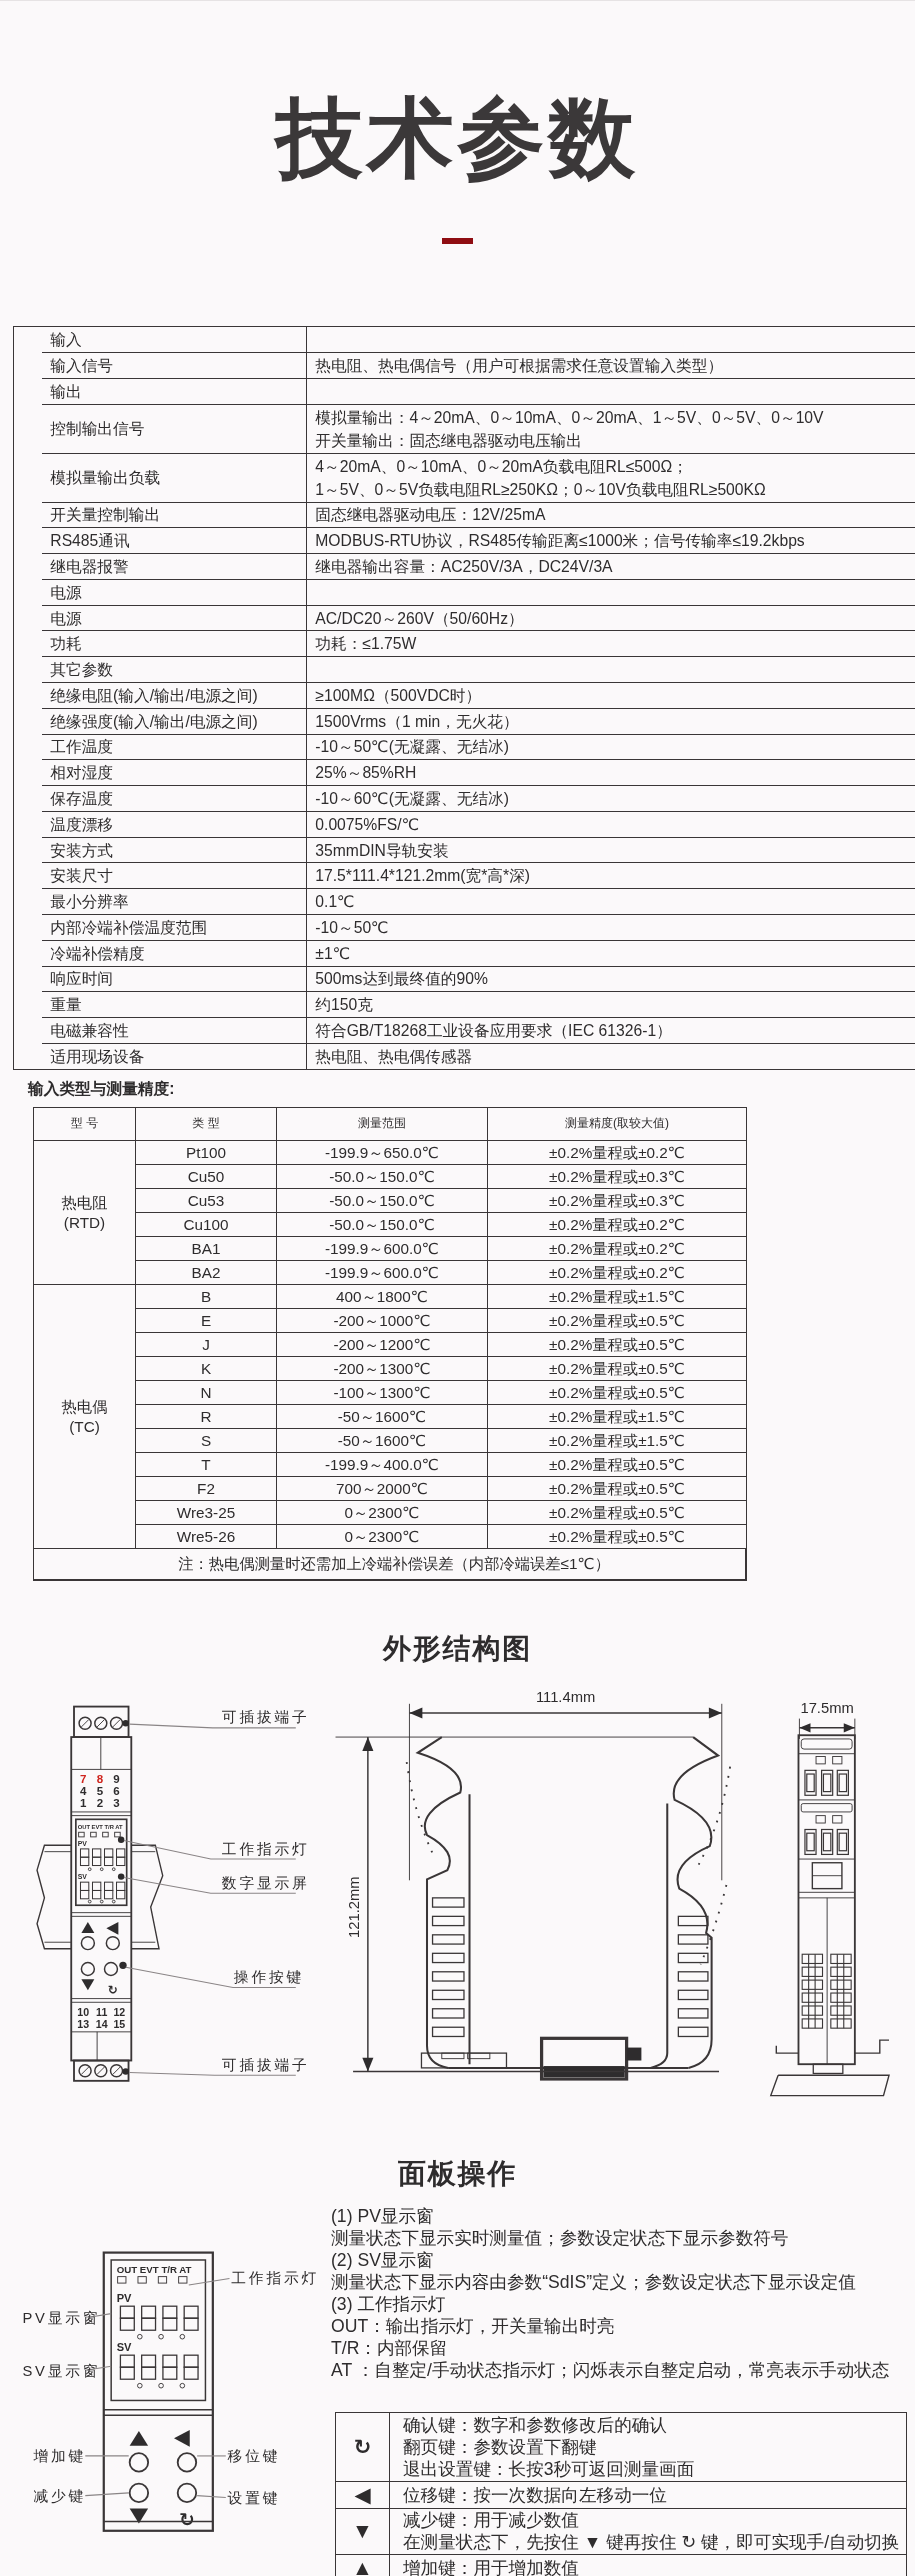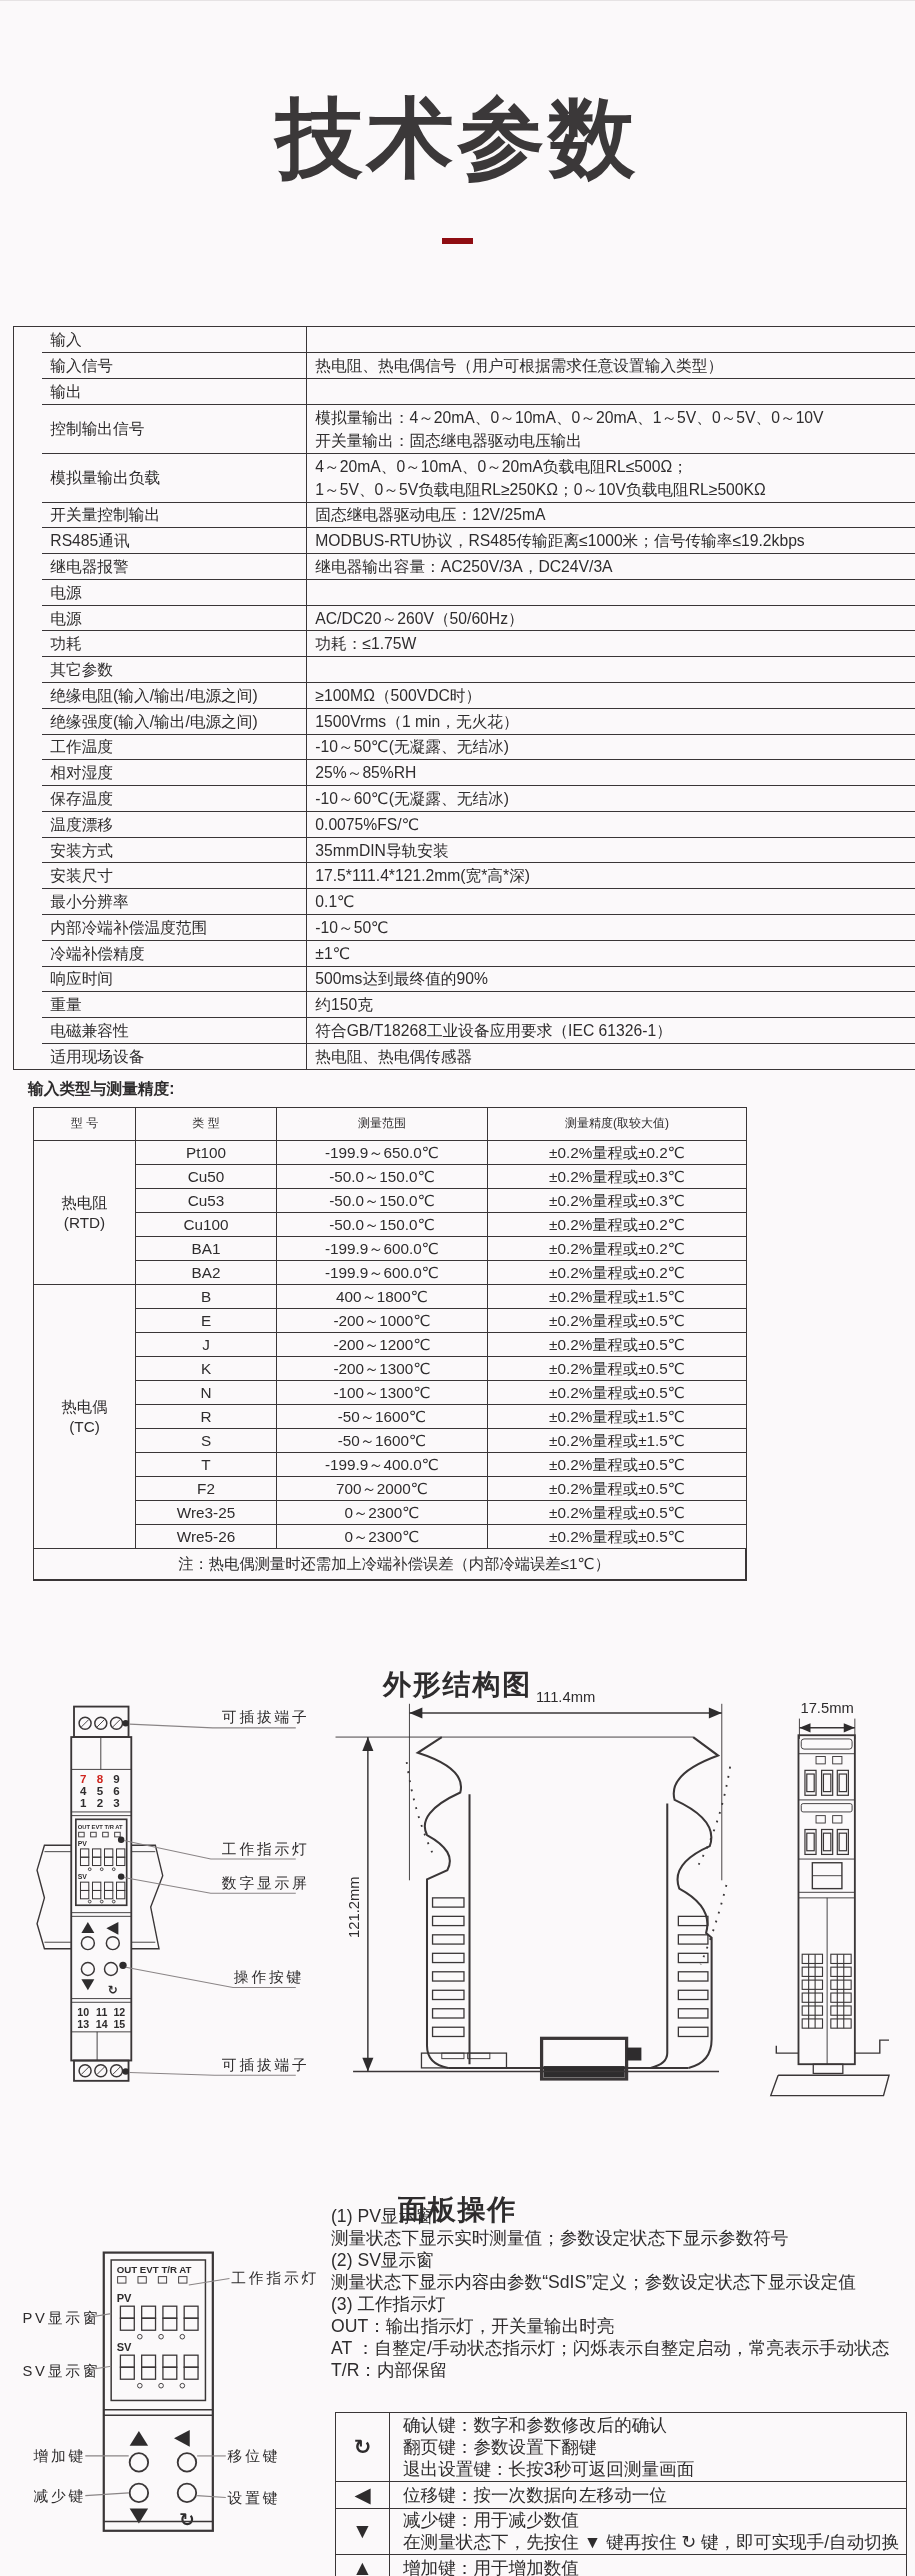--- a/index.html
+++ b/index.html
@@ -26,21 +26,21 @@
   .acc-table .c{display:flex;align-items:center;justify-content:center;text-align:center;
         border-right:0.9px solid #3a3637;border-bottom:0.9px solid #3a3637;white-space:pre-line;line-height:19.4px;}
   .acc-table .no-r{border-right:none;}
   .acc-head{font-size:12px;}
   .acc-group-rtd{grid-column:1;grid-row:2 / span 6;}
   .acc-group-tc{grid-column:1;grid-row:8 / span 11;}
   .acc-body{display:contents;}
   .acc-row{display:contents;}
   .acc-note{grid-column:1 / -1;border-right:none;border-bottom:none;justify-content:flex-start;text-align:left;padding-left:9.2px;}
   
-  .sec-title{position:absolute;left:0;width:100%;text-align:center;font-size:28px;font-weight:bold;color:#2e2c2d;letter-spacing:1.8px;margin-top:36px;}
+  .sec-title{position:absolute;left:0;width:100%;text-align:center;font-size:28px;font-weight:bold;color:#2e2c2d;letter-spacing:1.8px;}
   .sec-structure{top:1629px;}
   .sec-panel{top:2154px;}
   
   .structure-svg{position:absolute;top:1664px;left:0;}
   .panel-svg{position:absolute;top:2210px;left:0;}
   svg text{font-family:"Liberation Sans","DejaVu Sans",sans-serif;fill:#2e2c2d;}
   svg .lbl{font-size:16px;letter-spacing:3px;}
   svg .dim{font-size:16px;letter-spacing:0;}
   .ln{stroke:#3a3637;fill:none;}
   .callout{stroke:#8a8586;stroke-width:1.2;fill:none;}
@@ -646,23 +646,23 @@
 
       <div class="desc-line">(2) SV显示窗</div>
 
       <div class="desc-line">测量状态下显示内容由参数“SdIS”定义；参数设定状态下显示设定值</div>
 
       <div class="desc-line">(3) 工作指示灯</div>
 
       <div class="desc-line">OUT：输出指示灯，开关量输出时亮</div>
 
 
+      <div class="desc-line">T/R：内部保留</div>
+
       <div class="desc-line">AT ：自整定/手动状态指示灯；闪烁表示自整定启动，常亮表示手动状态</div>
-
-      <div class="desc-line">T/R：内部保留</div>
     </div>
 
   <div class="key-table">
 
       <div class="kt-row">
         <div class="kt-icon">↻</div>
         <div class="kt-desc">确认键：数字和参数修改后的确认
 翻页键：参数设置下翻键
 退出设置键：长按3秒可返回测量画面</div>
       </div>

